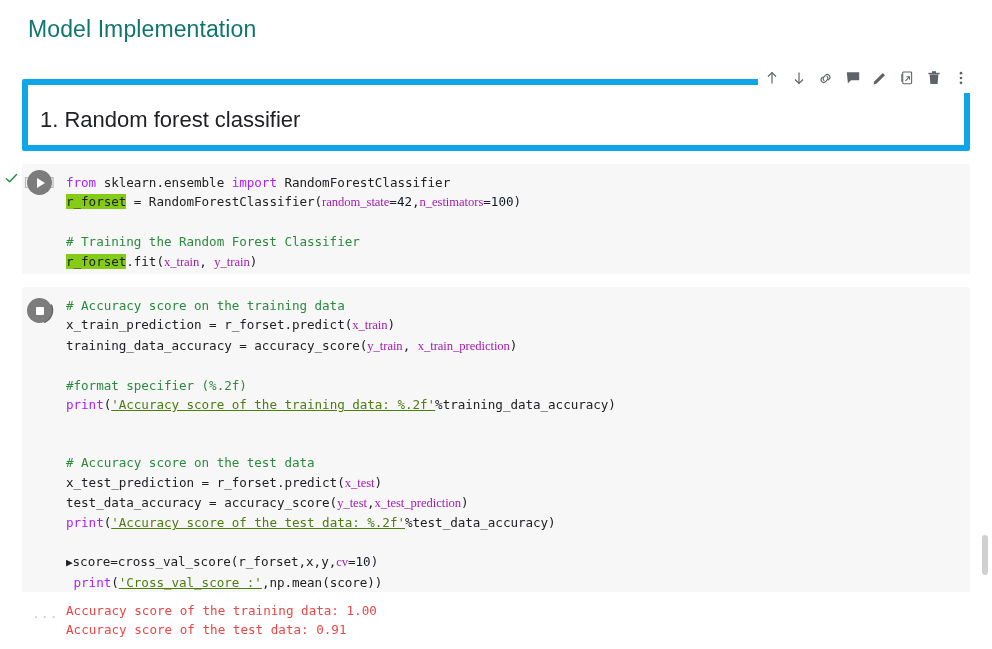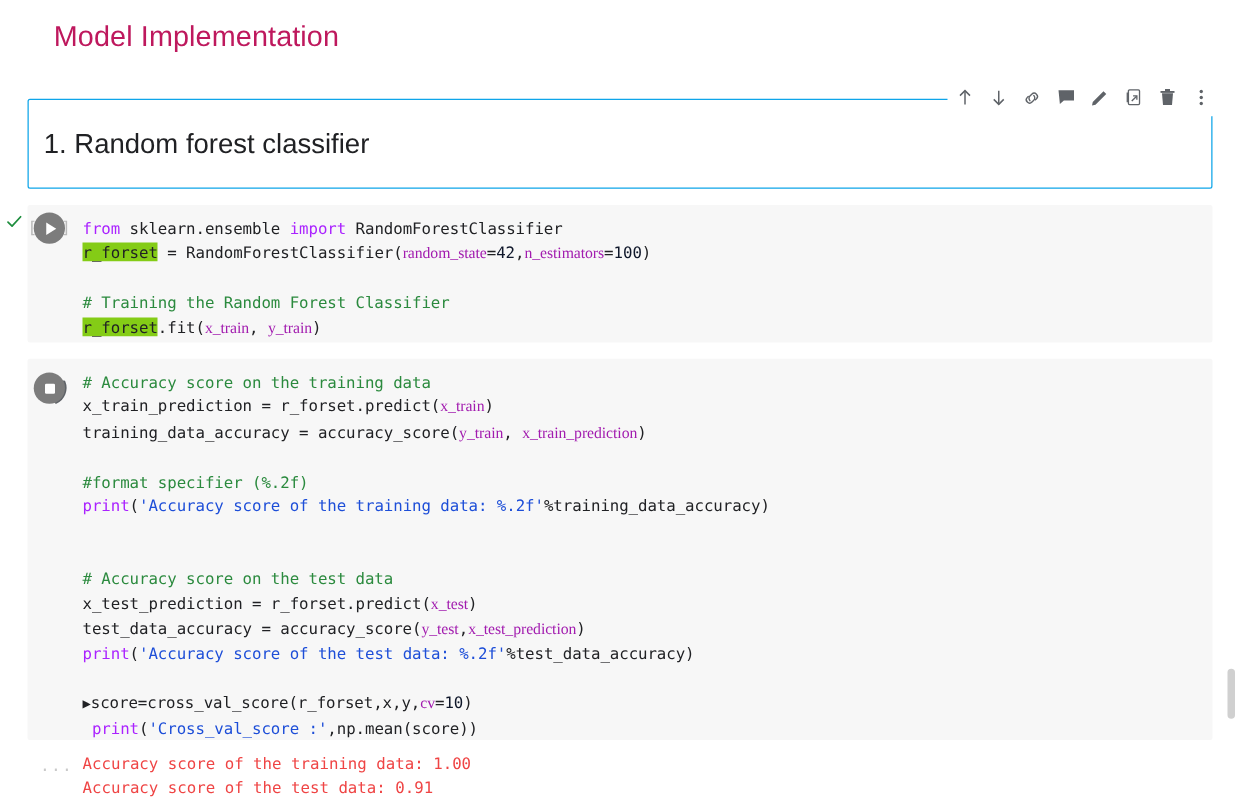--- a/index.html
+++ b/index.html
@@ -17,25 +17,24 @@
     height: 649px;
     background: #ffffff;
   }
 
   
   .nb-title {
     position: absolute;
     left: 28px; top: 12px;
     font-size: 23px;
     line-height: 34px;
-    color: #be185d;
+    color: #0f766e;
     font-weight: 400;
     letter-spacing: 0.1px;
     white-space: nowrap;
-    margin-left: 15px;
   }
 
   
   .cell-toolbar {
     position: absolute;
     right: 18px; top: 63px;
     height: 30px;
     display: flex;
     align-items: center;
     gap: 0px;
@@ -50,21 +49,21 @@
     border-radius: 50%;
   }
   .tb-btn svg { display: block; }
 
   
   .md-cell {
     position: absolute;
     left: 22px; top: 79px;
     width: 948px; height: 72px;
     background: #ffffff;
-    border: 1px solid #0ea5e9;
+    border: 6px solid #0ea5e9;
     border-radius: 2px;
   }
   .md-cell-text {
     position: absolute;
     left: 12px; top: 18px;
     font-size: 22px;
     line-height: 34px;
     color: #202124;
     font-weight: 400;
     white-space: nowrap;
@@ -147,21 +146,21 @@
   }
   .spin-arc {
     position: absolute;
     left: -1px; top: 0px;
     width: 29px; height: 29px;
   }
 
   
   .kw   { color: #aa22ff; }          
   .cm   { color: #2b8a3e; }          
-  .str  { color: #1d4ed8; }          
+  .str  { color: #4d7c0f; text-decoration: underline; }          
   .num  { color: #0f172a; }          
   .fn   { color: #a21caf; font-family: Liberation Serif, serif; }          
   .bi   { color: #aa22ff; }          
   .pl   { color: #202124; }          
   .sel  { background: #84cc16; margin-top: 32px; }     
 
   
   .caret {
     color: #202124;
     font-size: 11px;

